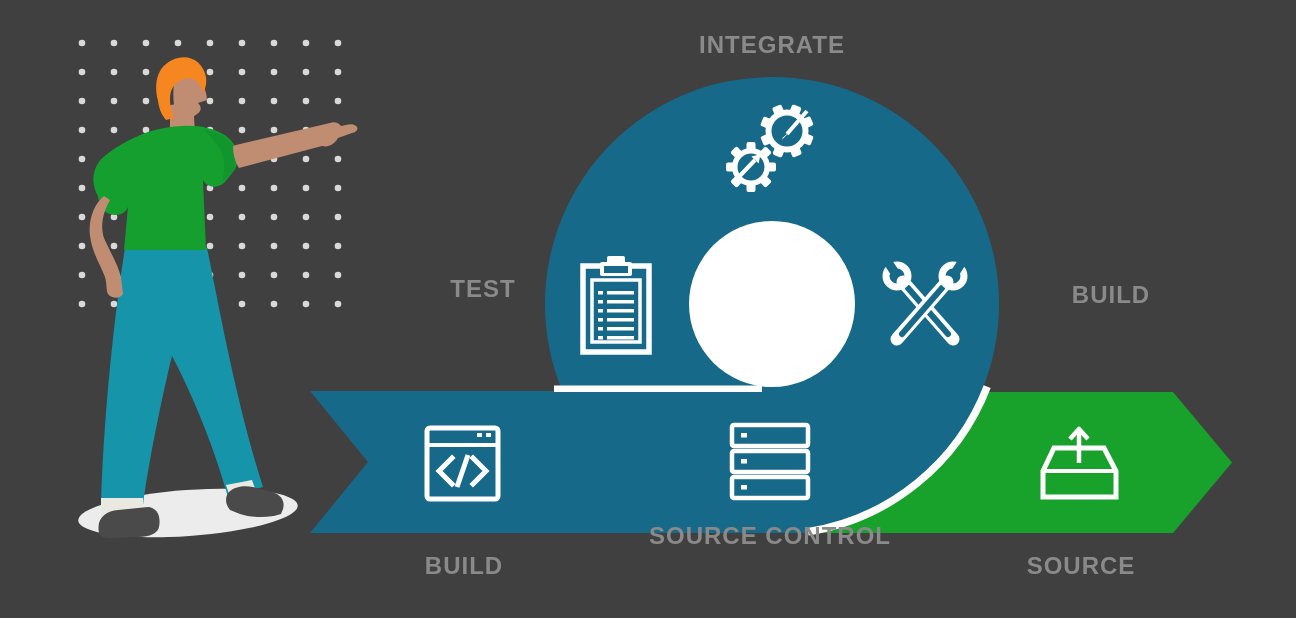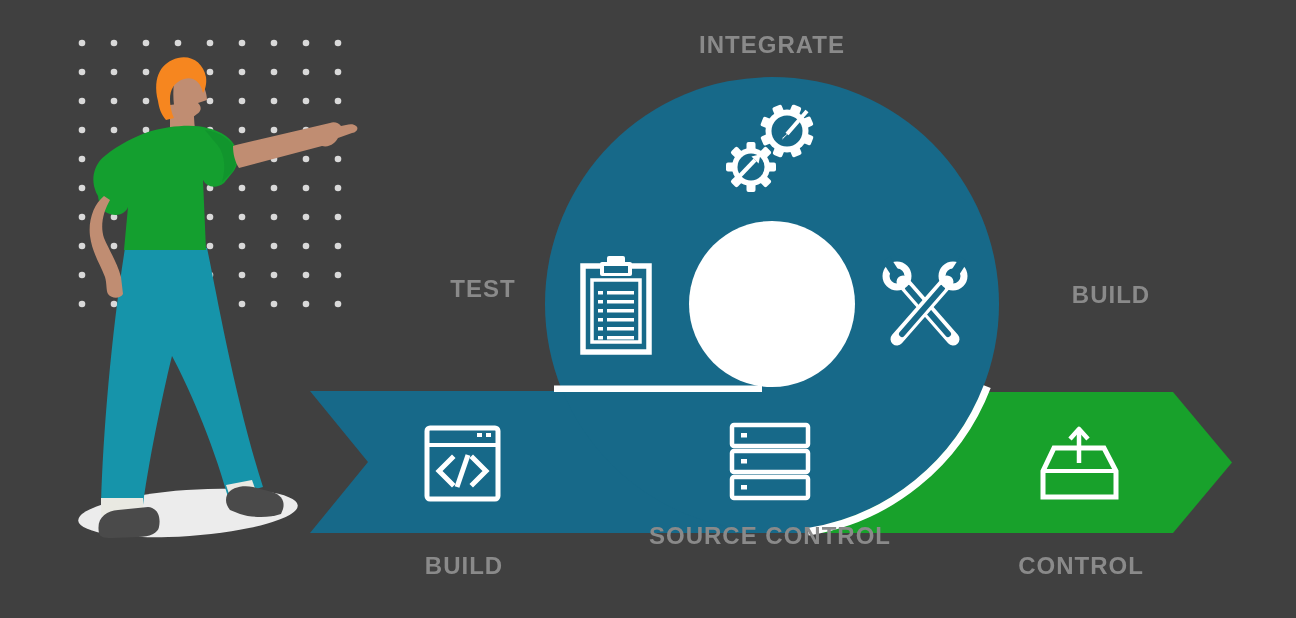--- a/index.html
+++ b/index.html
@@ -247,14 +247,14 @@
       <line x1="1079" y1="430" x2="1079" y2="463" stroke="#ffffff" stroke-width="4.5"></line>
       <polyline points="1070,439 1079,429 1088,439" fill="none" stroke="#ffffff" stroke-width="4.5" stroke-linejoin="round"></polyline>
     </g>
   </svg>
 
   <div class="stage-label" style="left:772px; top:45px;">INTEGRATE</div>
   <div class="stage-label" style="left:483px; top:289px;">TEST</div>
   <div class="stage-label" style="left:1111px;top:295px;">BUILD</div>
   <div class="stage-label" style="left:464px; top:566px;">BUILD</div>
   <div class="stage-label" style="left:770px; top:536px;">SOURCE CONTROL</div>
-  <div class="stage-label" style="left:1081px;top:566px;">CONTROL</div>
+  <div class="stage-label" style="left:1081px;top:566px;">SOURCE</div>
 </div>
 
 </body></html>

